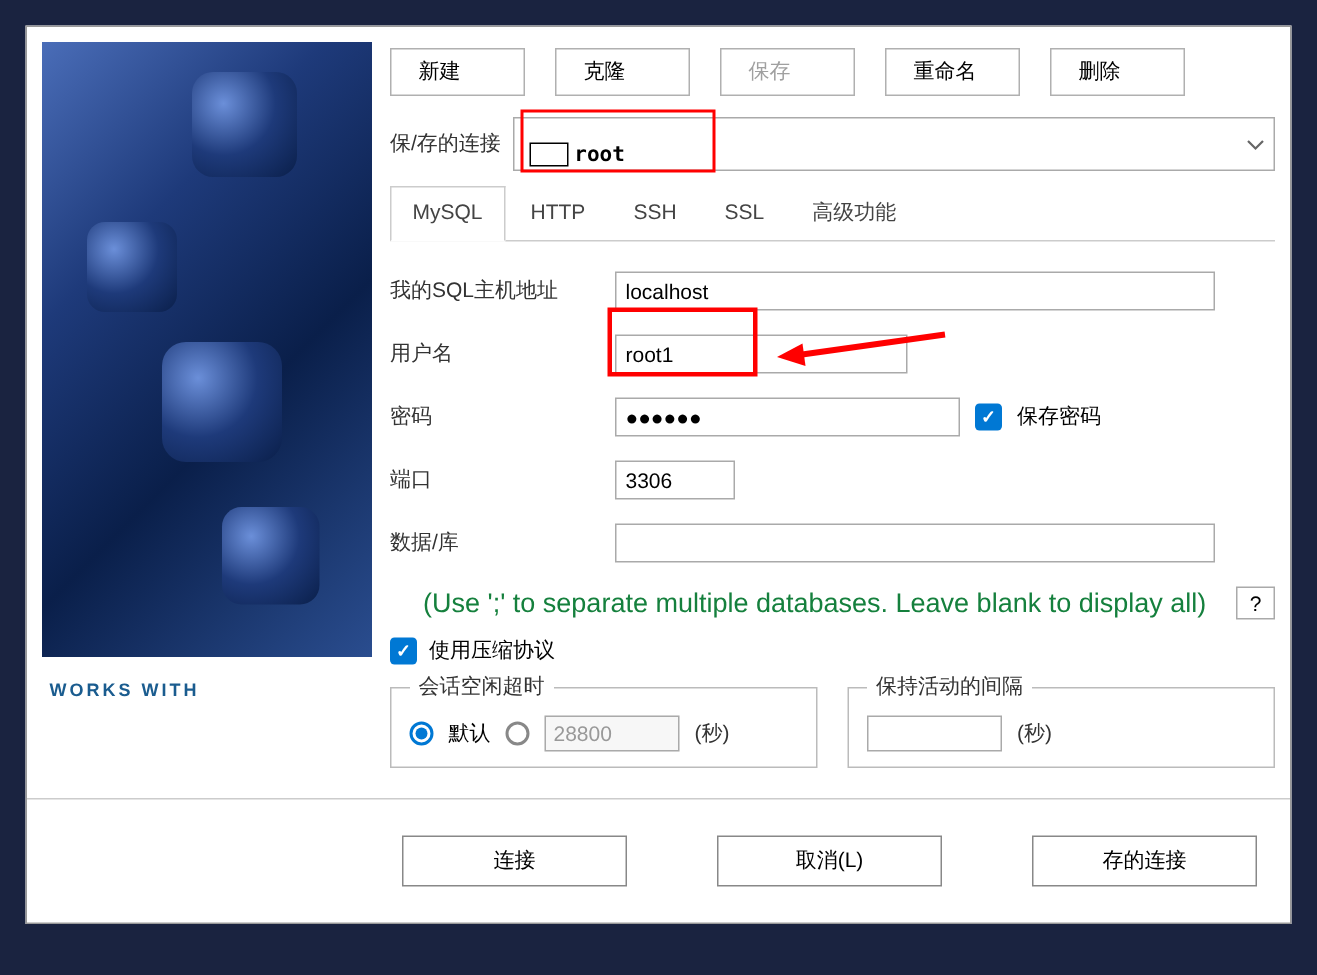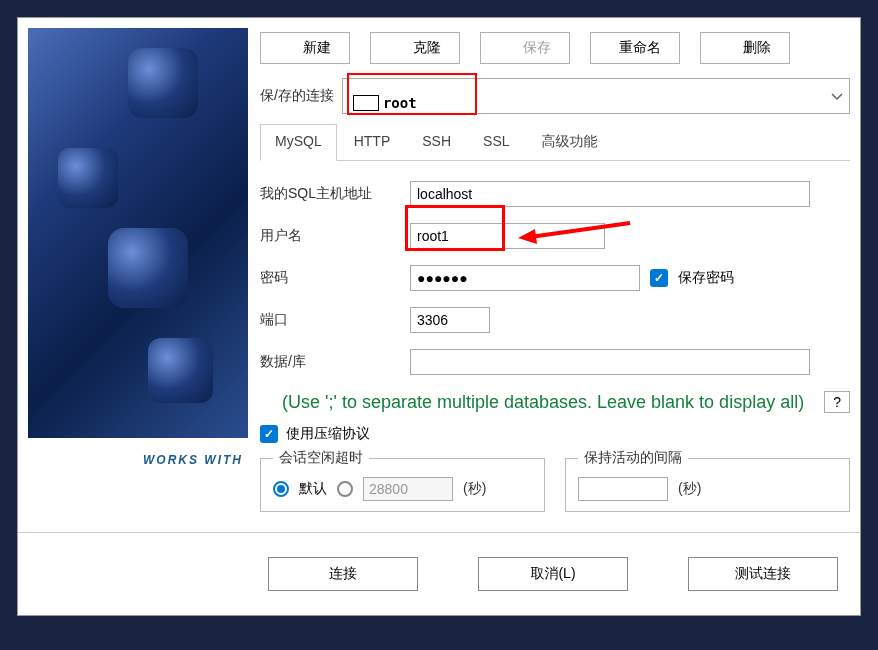--- a/index.html
+++ b/index.html
@@ -40,22 +40,21 @@
       background: radial-gradient(circle at 30% 30%, #6b8fd9 0%, #1e3a7a 50%, #0a1f4a 100%);
       border-radius: 20%;
     }
     .pp1 { width: 70px; height: 70px; top: 20px; left: 100px; }
     .pp2 { width: 60px; height: 60px; top: 120px; left: 30px; }
     .pp3 { width: 80px; height: 80px; top: 200px; left: 80px; }
     .pp4 { width: 65px; height: 65px; top: 310px; left: 120px; }
     .mysql-logo {
       background: #ffffff;
       padding: 15px 5px;
-      text-align: right;
-      font-style: italic;
+      text-align: left;
     }
     .works-with {
       color: #1a5c8f;
       font-weight: bold;
       font-size: 12px;
       font-family: Arial;
       letter-spacing: 2px;
     }
     .mysql-text {
       font-family: Arial;
@@ -96,21 +95,21 @@
       justify-content: flex-start;
       padding: 4px 0;
     }
     .btn {
       border: 1px solid #b0b0b0;
       background: #ffffff;
       padding: 6px 18px;
       font-size: 14px;
       cursor: pointer;
       min-width: 90px;
-      text-align: right;
+      text-align: left;
     }
     .btn:disabled {
       color: #a0a0a0;
     }
     .saved-connection-row {
       display: flex;
       align-items: center;
       gap: 8px;
     }
     .label {
@@ -436,15 +435,15 @@
             </div>
           </fieldset>
         </div>
       </div>
     </div>
   </div>
 
   <div class="bottom-buttons">
     <button class="bottom-btn">连接</button>
     <button class="bottom-btn">取消(L)</button>
-    <button class="bottom-btn">测试连接</button>
+    <button class="bottom-btn">存的连接</button>
   </div>
 </div>
 
 </body></html>

